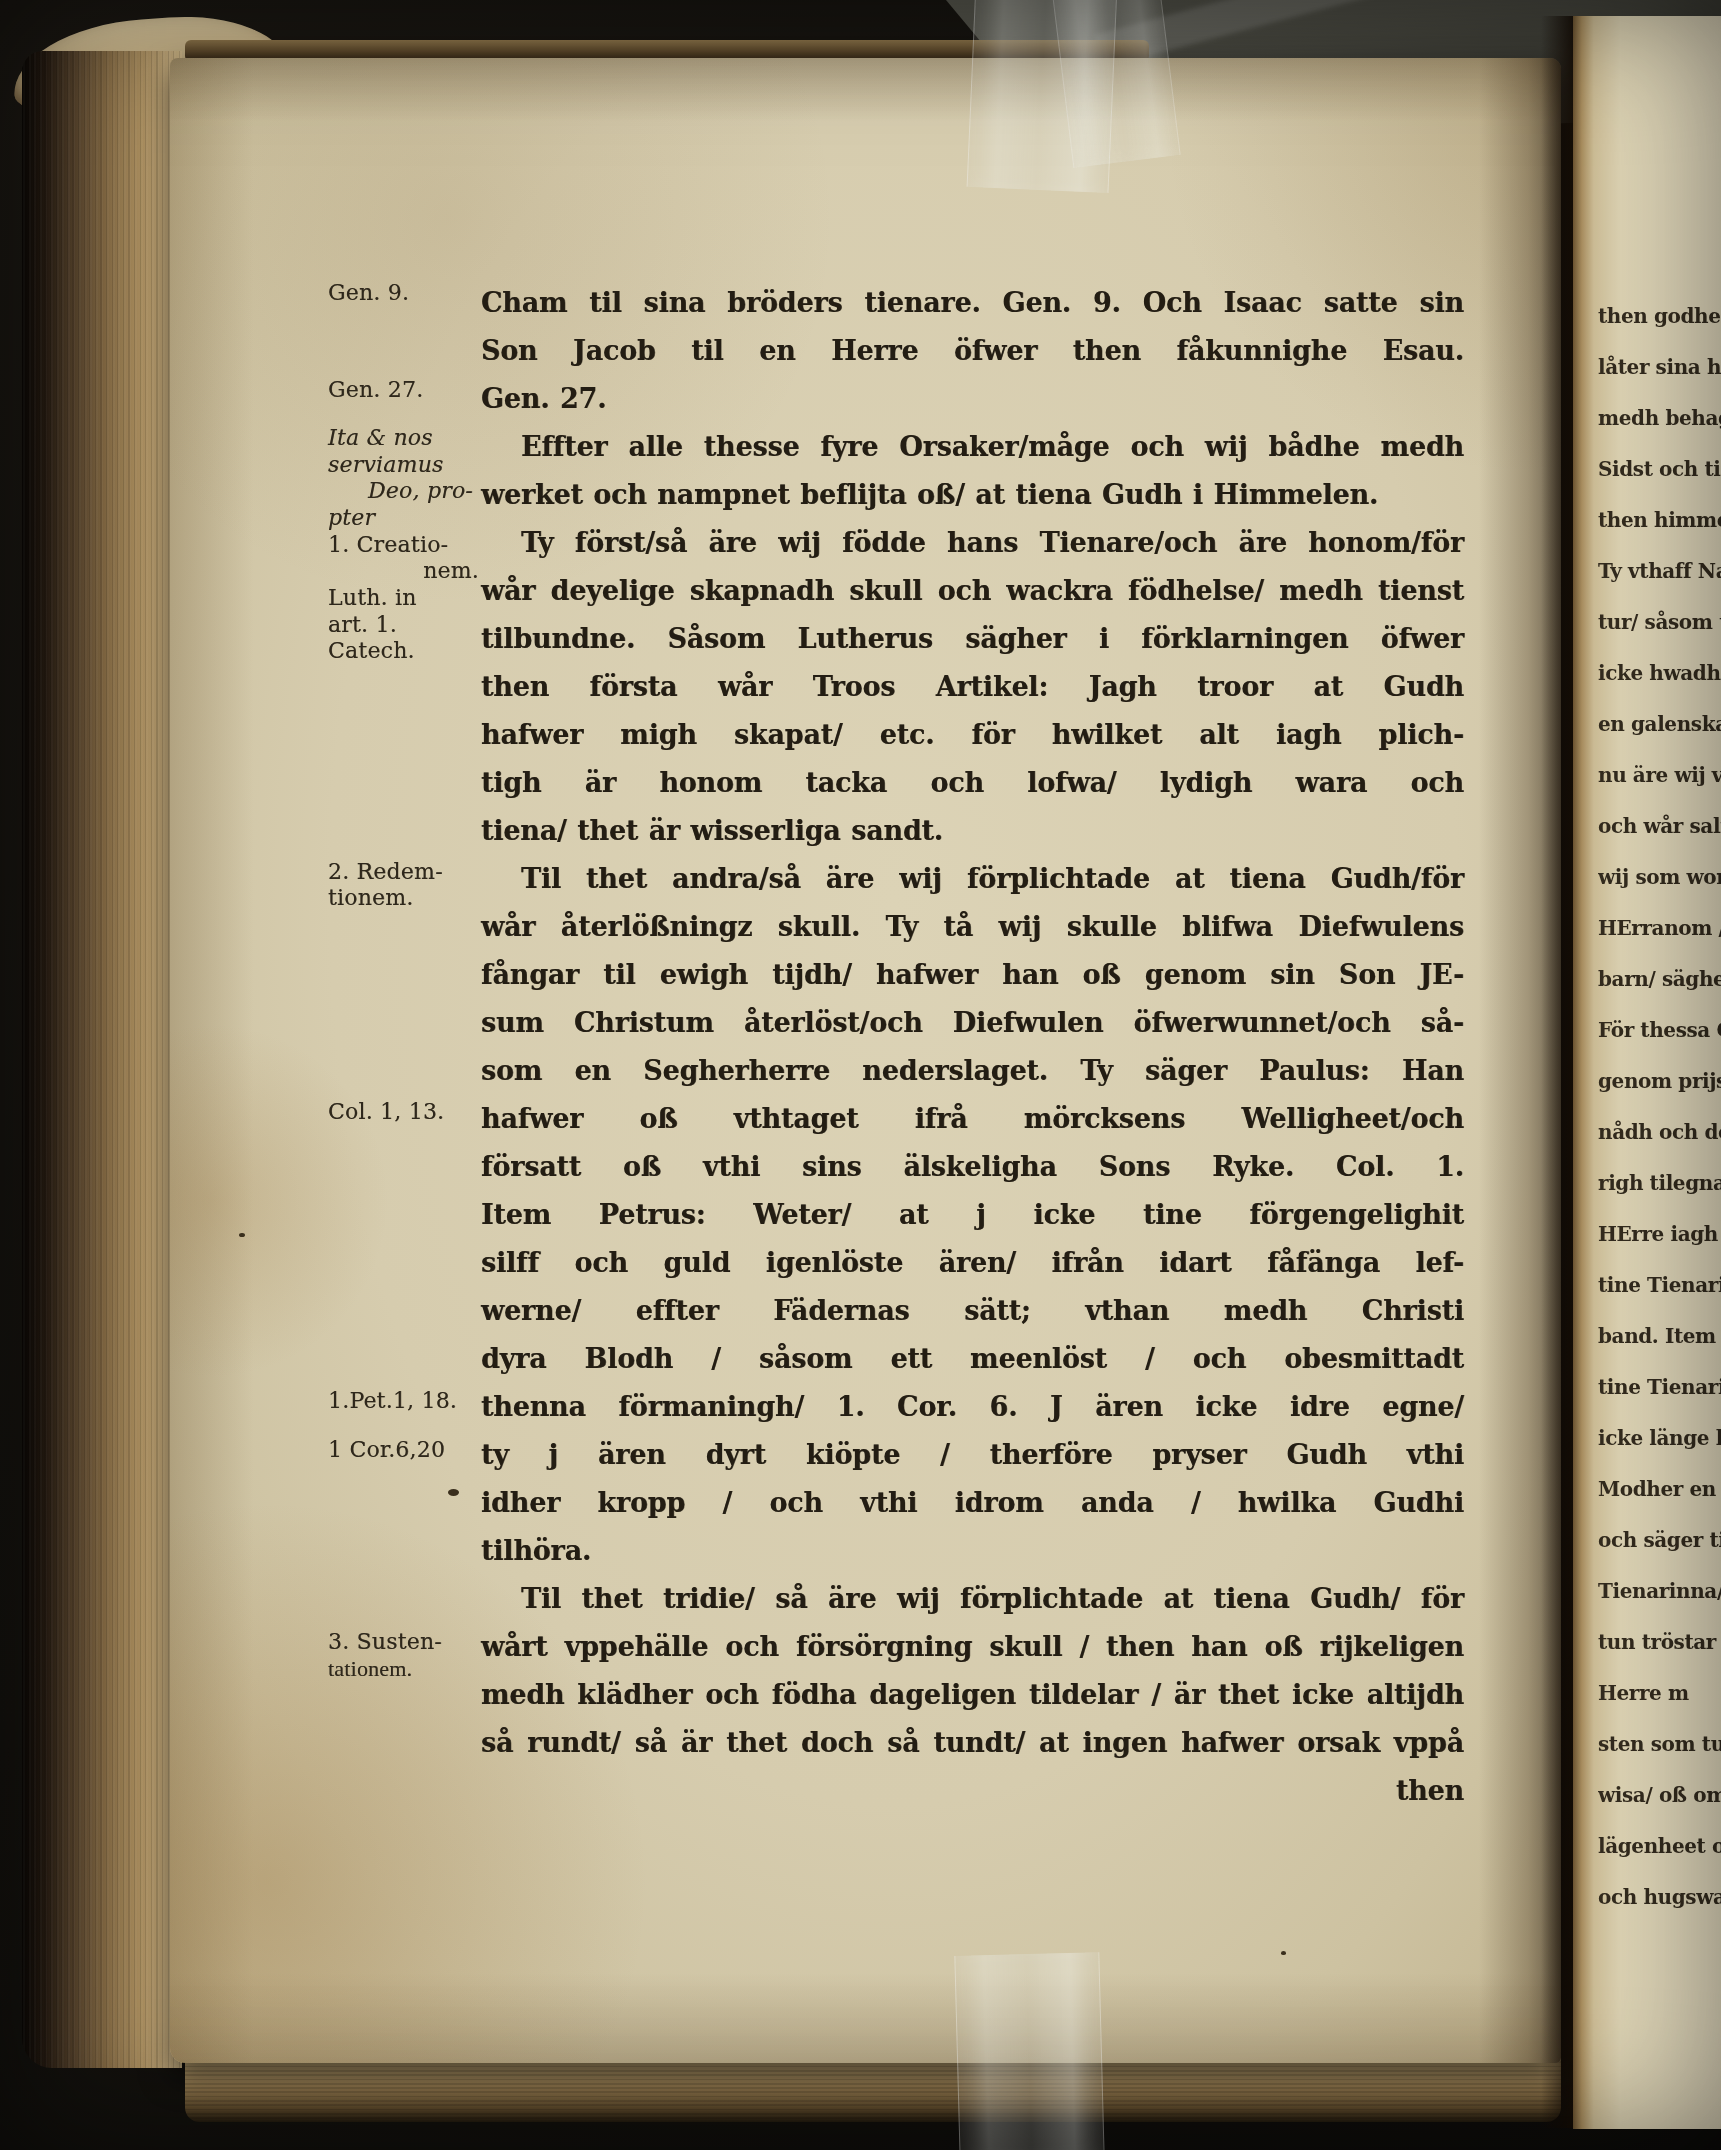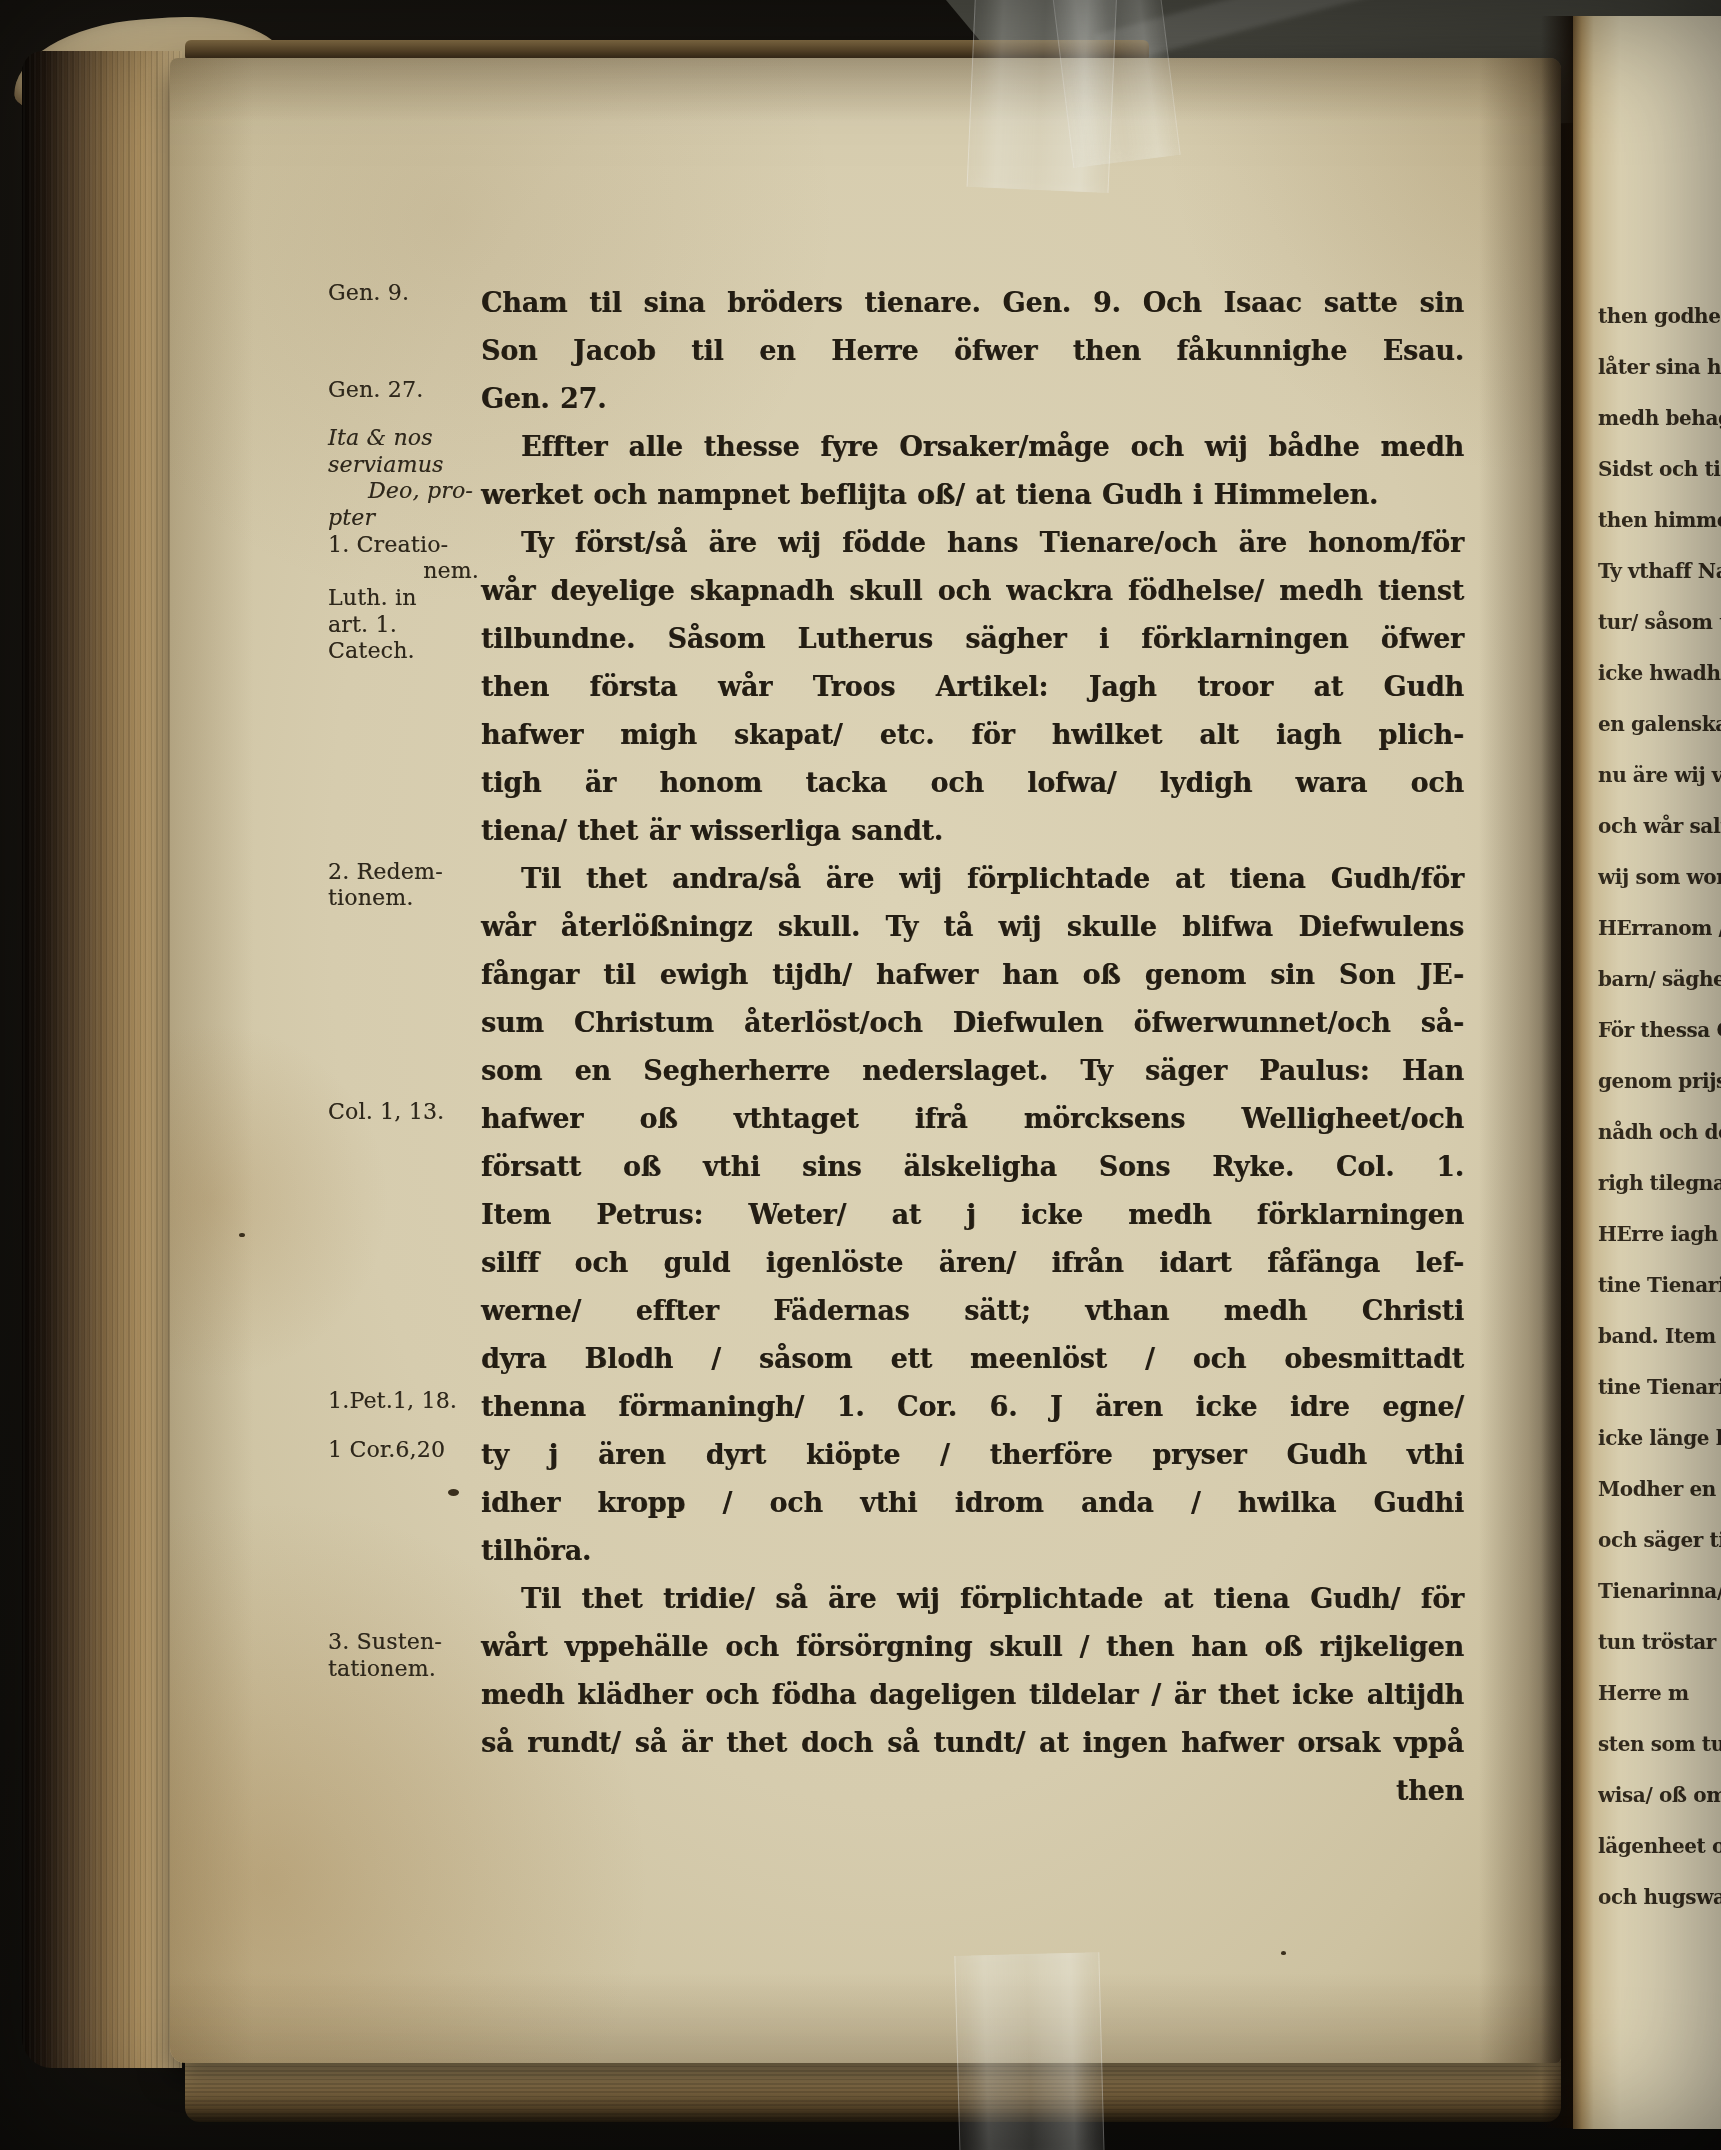--- a/index.html
+++ b/index.html
@@ -195,21 +195,21 @@
       <div class="margin-note" style="top: 558px; text-align: right;">nem.</div>
       <div class="margin-note" style="top: 585px;">Luth. in</div>
       <div class="margin-note" style="top: 612px;">art. 1.</div>
       <div class="margin-note" style="top: 638px;">Catech.</div>
       <div class="margin-note" style="top: 859px;">2. Redem-</div>
       <div class="margin-note" style="top: 885px;">tionem.</div>
       <div class="margin-note" style="top: 1099px;">Col. 1, 13.</div>
       <div class="margin-note" style="top: 1388px;">1.Pet.1, 18.</div>
       <div class="margin-note" style="top: 1437px;">1 Cor.6,20</div>
       <div class="margin-note" style="top: 1629px;">3. Susten-</div>
-      <div class="margin-note" style="top: 1656px;">tationem.</div>
+      <div class="margin-note" style="top: 1656px; font-family: Liberation Serif, serif;">tationem.</div>
     </div>
 
   <div class="body-text">
 
   <div class="body-line">Cham til sina bröders tienare. Gen. 9. Och Isaac satte sin</div>
       <div class="body-line">Son Jacob til en Herre öfwer then fåkunnighe Esau.</div>
       <div class="body-line end">Gen. 27.</div>
       <div class="body-line indent">Effter alle thesse fyre Orsaker/måge och wij bådhe medh</div>
       <div class="body-line end">werket och nampnet beflijta oß/ at tiena Gudh i Himmelen.</div>
       <div class="body-line indent">Ty först/så äre wij födde hans Tienare/och äre honom/för</div>
@@ -219,21 +219,21 @@
       <div class="body-line">hafwer migh skapat/ etc. för hwilket alt iagh plich-</div>
       <div class="body-line">tigh är honom tacka och lofwa/ lydigh wara och</div>
       <div class="body-line end">tiena/ thet är wisserliga sandt.</div>
       <div class="body-line indent">Til thet andra/så äre wij förplichtade at tiena Gudh/för</div>
       <div class="body-line">wår återlößningz skull. Ty tå wij skulle blifwa Diefwulens</div>
       <div class="body-line">fångar til ewigh tijdh/ hafwer han oß genom sin Son JE-</div>
       <div class="body-line">sum Christum återlöst/och Diefwulen öfwerwunnet/och så-</div>
       <div class="body-line">som en Segherherre nederslaget. Ty säger Paulus: Han</div>
       <div class="body-line">hafwer oß vthtaget ifrå mörcksens Welligheet/och</div>
       <div class="body-line">försatt oß vthi sins älskeligha Sons Ryke. Col. 1.</div>
-      <div class="body-line">Item Petrus: Weter/ at j icke medh förklarningen</div>
+      <div class="body-line">Item Petrus: Weter/ at j icke tine förgengelighit</div>
       <div class="body-line">silff och guld igenlöste ären/ ifrån idart fåfänga lef-</div>
       <div class="body-line">werne/ effter Fädernas sätt; vthan medh Christi</div>
       <div class="body-line">dyra Blodh / såsom ett meenlöst / och obesmittadt</div>
       <div class="body-line">thenna förmaningh/ 1. Cor. 6. J ären icke idre egne/</div>
       <div class="body-line">ty j ären dyrt kiöpte / therföre pryser Gudh vthi</div>
       <div class="body-line">idher kropp / och vthi idrom anda / hwilka Gudhi</div>
       <div class="body-line end">tilhöra.</div>
       <div class="body-line indent">Til thet tridie/ så äre wij förplichtade at tiena Gudh/ för</div>
       <div class="body-line">wårt vppehälle och försörgning skull / then han oß rijkeligen</div>
       <div class="body-line">medh klädher och födha dageligen tildelar / är thet icke altijdh</div>

